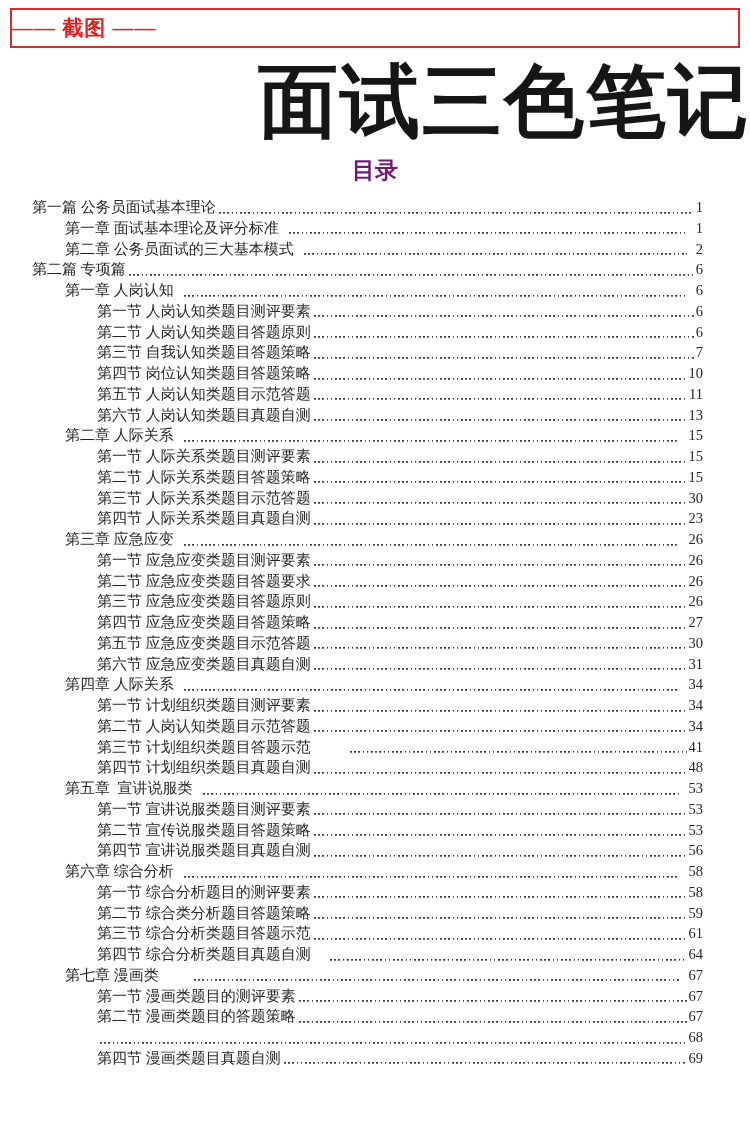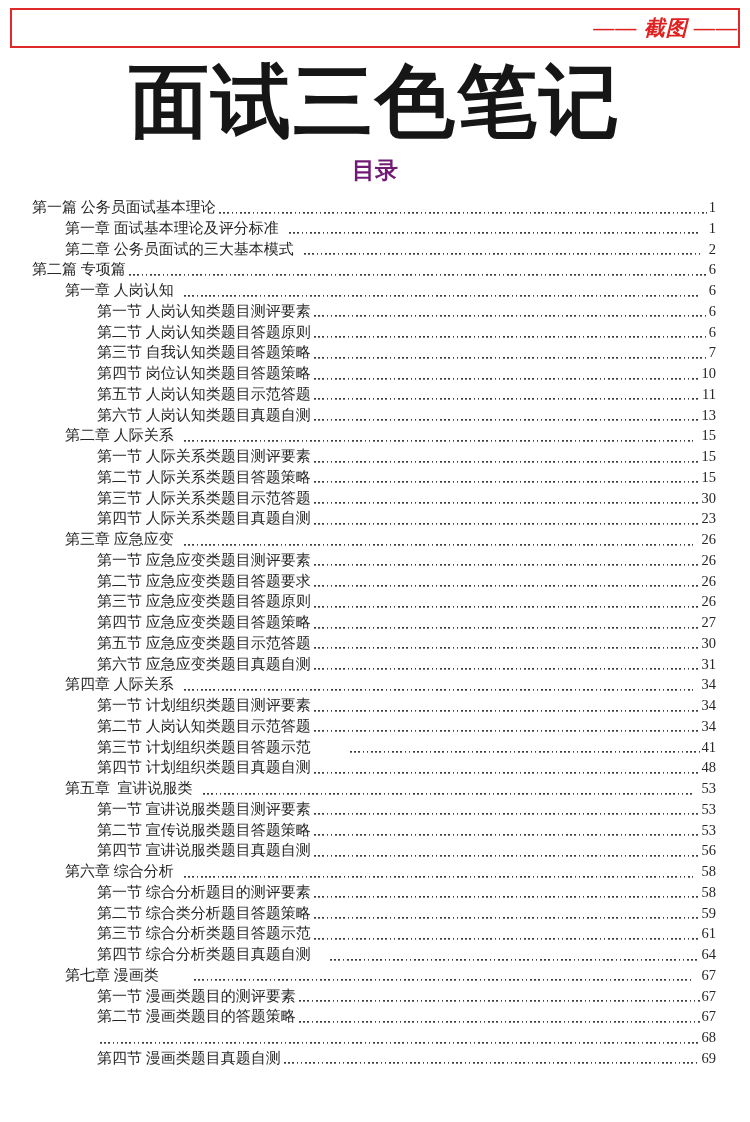--- a/index.html
+++ b/index.html
@@ -4,41 +4,40 @@
 <style>
   html,body{margin:0;padding:0;}
   body{
     width:750px;height:1122px;background:#ffffff;overflow:hidden;
     font-family:"Liberation Serif","DejaVu Serif",serif;
     color:#1f1f1f;
   }
   .banner{
     margin:8px 10px 0 10px;height:40px;
     border:2px solid #e02a2a;
-    display:flex;align-items:center;justify-content:flex-end;
+    display:flex;align-items:center;justify-content:flex-start;
     box-sizing:border-box;
-    font-style:italic;
   }
   .banner-text{
     color:#e01f1f;font-weight:bold;font-size:21px;letter-spacing:1px;
     white-space:pre;
   }
   .doc-title{
     margin:0;padding-top:6px;
     font-size:80px;line-height:96px;font-weight:bold;
-    text-align:center;letter-spacing:2px;color:#161616;
+    text-align:right;letter-spacing:2px;color:#161616;
   }
   .toc-heading{
     margin:0;padding-top:6px;
     font-size:23px;line-height:30px;font-weight:bold;
     text-align:center;color:#701a75;
   }
   .toc{
     margin-top:11px;
-    padding-left:32px;padding-right:34px;
+    padding-left:32px;padding-right:47px;
   }
   .toc-row{
     display:flex;align-items:stretch;
     height:20.75px;overflow:hidden;
   }
   .toc-row.lv0{padding-left:0;}
   .toc-row.lv1{padding-left:33px;gap:7px;}
   .toc-row.lv2{padding-left:65px;}
   .toc-label{
     white-space:pre;font-size:15px;line-height:20.75px;color:#262626;

